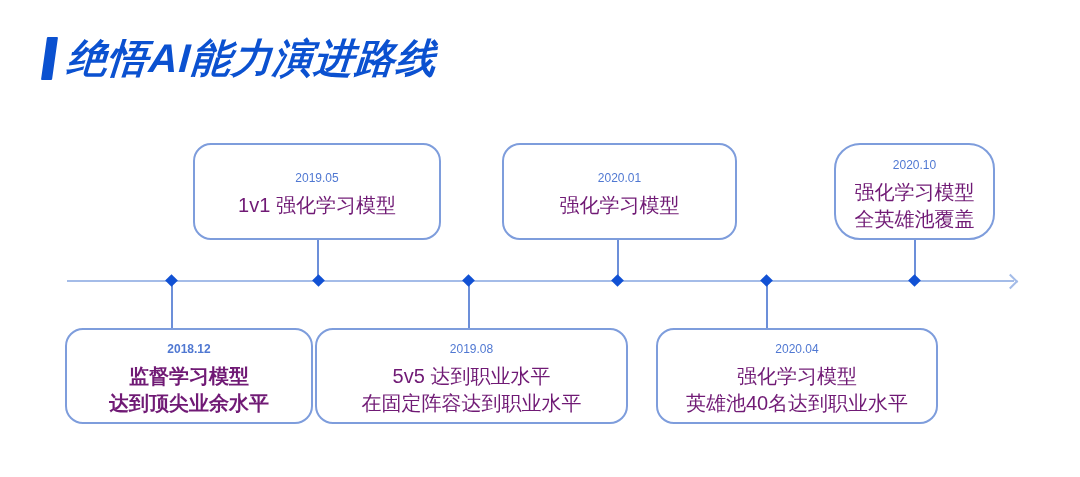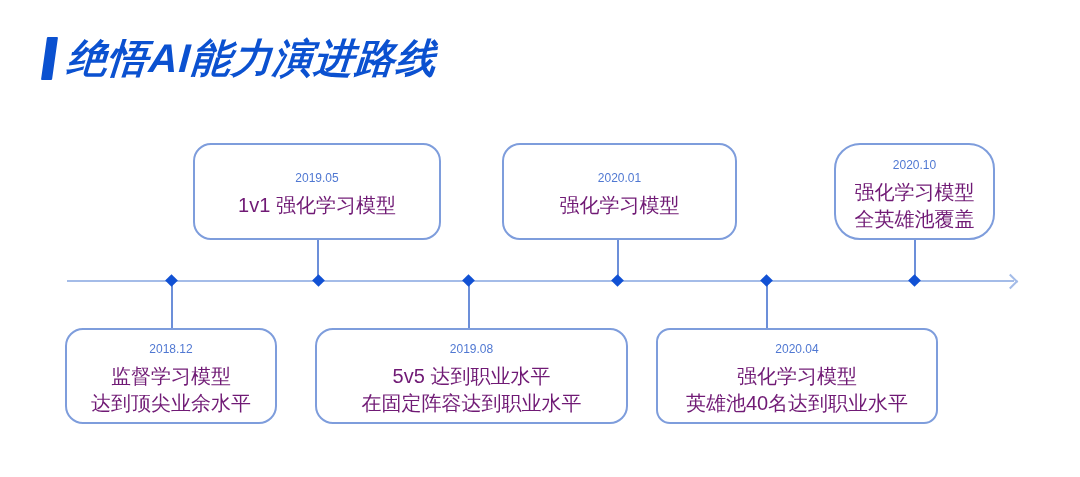--- a/index.html
+++ b/index.html
@@ -56,23 +56,23 @@
     background: #ffffff;
     display: flex; flex-direction: column;
     justify-content: center; align-items: center;
     text-align: center; box-sizing: border-box;
   }
   .row-top    { top: 143px; height: 97px; }
   .row-bottom { top: 328px; height: 96px; }
   .t1 { left: 193px; width: 248px; }
   .t2 { left: 502px; width: 235px; }
   .t3 { left: 834px; width: 161px; border-radius: 26px; }
-  .b1 { left: 65px;  width: 212px; }
+  .b1 { left: 65px;  width: 248px; font-weight: bold; }
   .b2 { left: 315px; width: 313px; }
-  .b3 { left: 656px; width: 282px; border-radius: 14px; }
+  .b3 { left: 656px; width: 282px; }
 
   .m-date { font-size: 12px; line-height: 28px; color: #5078D2; }
   .m-line { font-size: 20px; line-height: 27px; color: #701a75; }
 </style>
 </head>
 <body>
 
 <div class="canvas">
 
   <div class="title-wrap">

